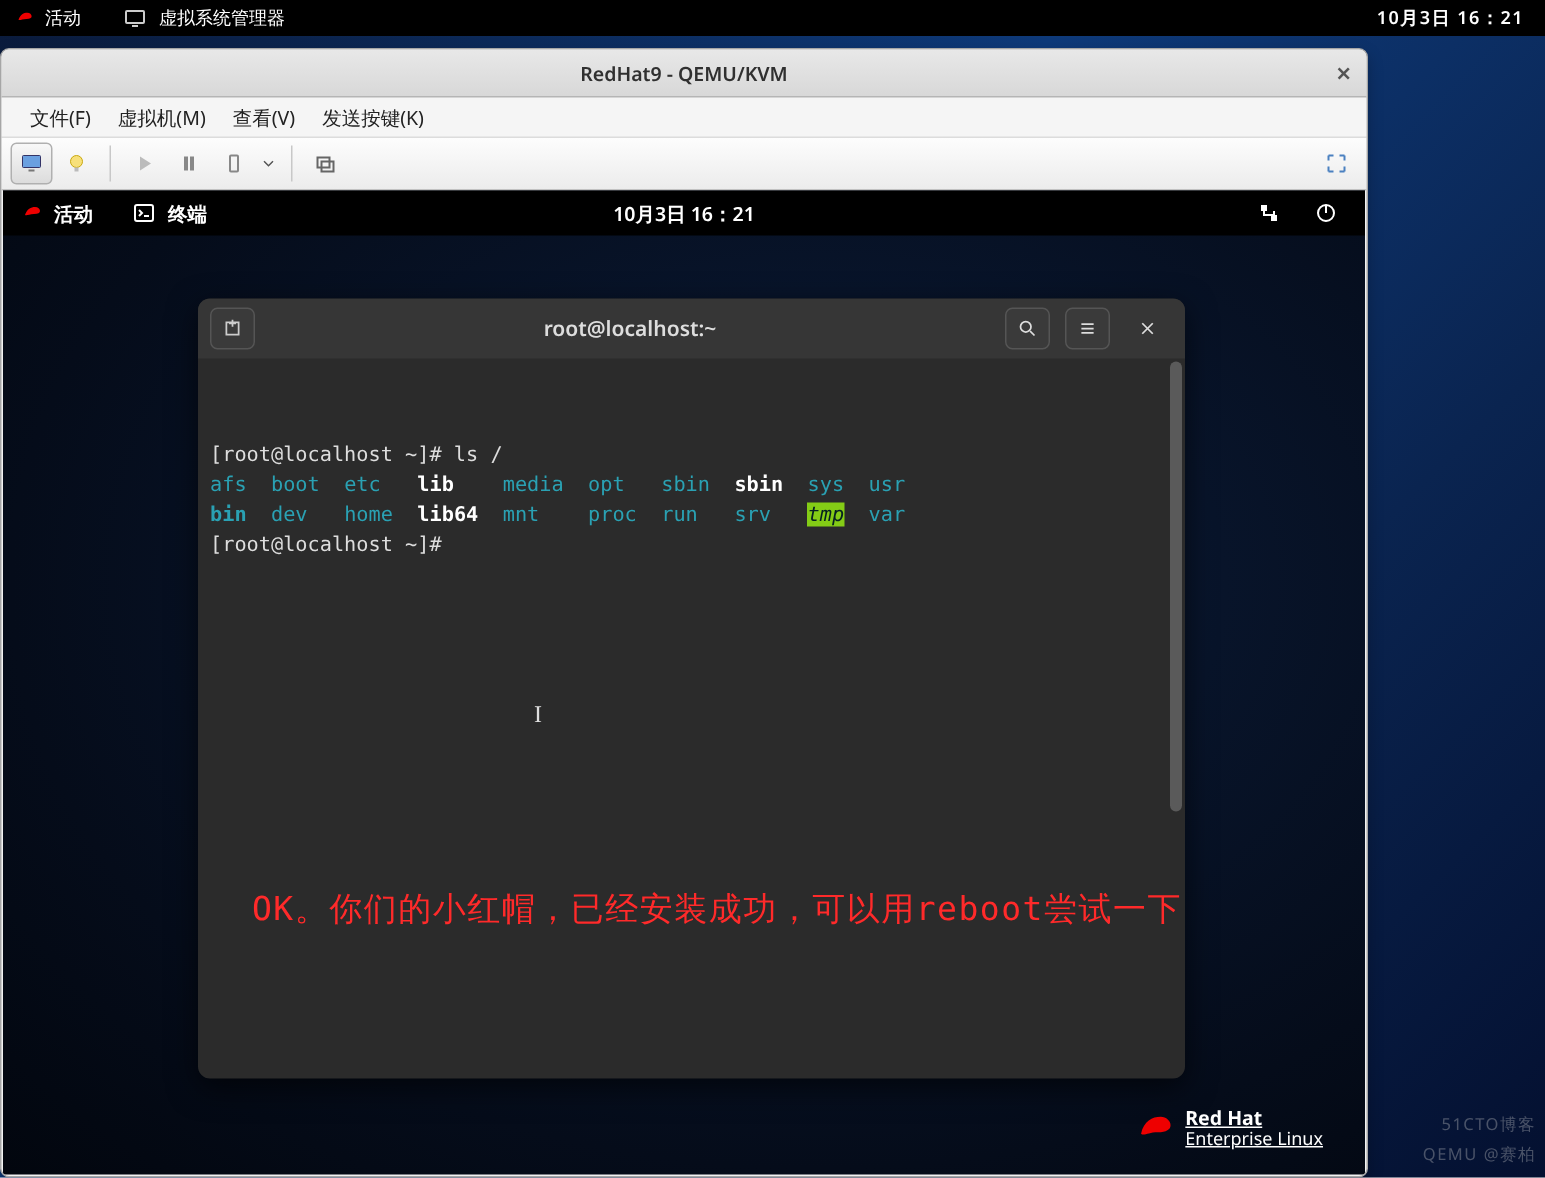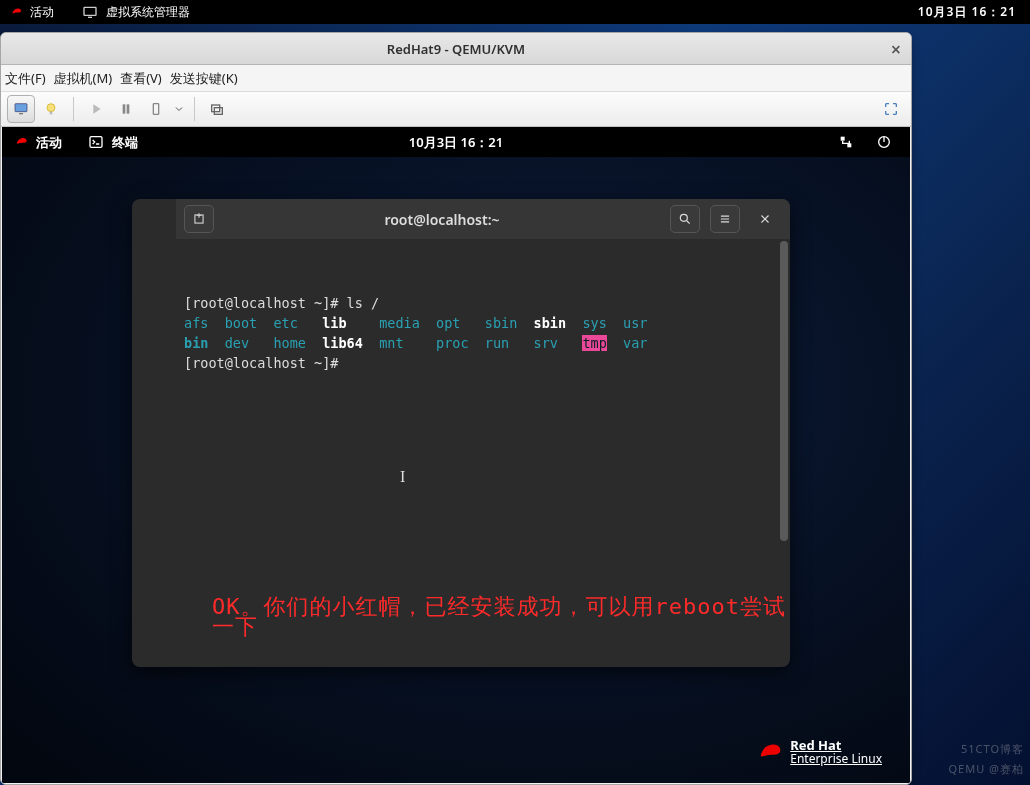--- a/index.html
+++ b/index.html
@@ -5,49 +5,49 @@
   *{margin:0;padding:0;box-sizing:border-box;}
   body{width:1030px;height:785px;background:linear-gradient(135deg,#0a1a3a,#0e3a7a 40%,#0a2450 70%,#041030);font-family:"Noto Sans",Arial,sans-serif;font-size:13px;overflow:hidden;position:relative;}
   .host-top{height:24px;width:100%;background:#000;color:#fff;display:flex;align-items:center;font-size:12px;}
   .host-top .act{display:flex;align-items:center;gap:6px;padding:0 10px;}
   .host-top .act svg{width:14px;height:14px;}
   .host-top .vmmgr{margin-left:18px;display:flex;align-items:center;gap:8px;}
   .host-top .time{margin-left:auto;padding:0 14px;letter-spacing:1px;font-weight:600;}
   .vm-window{position:absolute;top:32px;left:0;width:912px;height:753px;background:#f2f2f2;border:1px solid #a6a6a6;border-radius:6px;overflow:hidden;box-shadow:0 4px 10px rgba(0,0,0,.25);}
   .vm-titlebar{height:32px;background:linear-gradient(#e8e8e8,#d8d8d8);border-bottom:1px solid #b5b5b5;display:flex;align-items:center;justify-content:center;position:relative;font-size:13px;color:#303030;font-weight:600;text-align:center;}
   .vm-titlebar .close{position:absolute;right:10px;top:4px;font-size:18px;color:#555;cursor:pointer;}
-  .vm-menubar{height:26px;background:#f5f5f5;display:flex;align-items:center;gap:0;padding:0 0;font-size:13px;color:#222;}
+  .vm-menubar{height:26px;background:#f5f5f5;display:flex;align-items:center;gap:10px;padding:0 15px;font-size:13px;color:#222;}
   .vm-menubar span{padding:2px 4px;cursor:default;}
   .vm-toolbar{height:36px;background:linear-gradient(#fdfdfd,#ececec);border-top:1px solid #dcdcdc;border-bottom:1px solid #c2c2c2;display:flex;align-items:center;padding:0 6px;gap:2px;}
   .tb-btn{width:28px;height:28px;border:1px solid transparent;border-radius:4px;display:flex;align-items:center;justify-content:center;color:#555;}
   .tb-btn.active{background:linear-gradient(#f8f8f8,#dcdcdc);border:1px solid #b0b0b0;}
   .tb-sep{width:1px;height:24px;background:#c8c8c8;margin:0 6px;}
   .tb-btn svg{width:16px;height:16px;}
   .tb-spacer{flex:1;}
   .guest{position:absolute;top:94px;left:1px;right:1px;bottom:1px;background:radial-gradient(ellipse at 60% 40%,#0b1c3a,#050c1a 70%,#02060e);}
   .guest-top{height:30px;background:#000;color:#fff;display:flex;align-items:center;font-size:13px;font-weight:600;}
   .guest-top .gact{display:flex;align-items:center;gap:6px;padding:0 12px;}
   .guest-top .gterm{display:flex;align-items:center;gap:8px;margin-left:14px;}
   .guest-top .gtime{position:absolute;left:50%;transform:translateX(-50%);}
   .guest-top .gright{margin-left:auto;display:flex;align-items:center;gap:22px;padding-right:18px;}
   .guest-top svg{width:16px;height:16px;fill:#fff;}
-  .terminal{position:absolute;top:72px;left:130px;width:658px;height:468px;background:#2b2b2b;border-radius:8px;overflow:hidden;display:flex;flex-direction:column;box-shadow:0 6px 20px rgba(0,0,0,.6);padding-left:44px;}
+  .terminal{position:absolute;top:72px;left:130px;width:658px;height:520px;background:#2b2b2b;border-radius:8px;overflow:hidden;display:flex;flex-direction:column;box-shadow:0 6px 20px rgba(0,0,0,.6);}
   .term-header{height:40px;background:#363636;display:flex;align-items:center;color:#ddd;font-size:14px;font-weight:600;position:relative;}
   .term-header .tbtn{width:30px;height:28px;border:1px solid #555;border-radius:5px;margin-left:8px;display:flex;align-items:center;justify-content:center;background:#3a3a3a;}
   .term-header .ttitle{flex:1;text-align:center;}
   .term-header .tactions{display:flex;gap:10px;padding-right:10px;}
   .term-header .tactions div{width:30px;height:28px;border:1px solid #555;border-radius:5px;display:flex;align-items:center;justify-content:center;background:#3a3a3a;}
   .term-header .tactions div.noborder{border:none;background:none;}
   .term-header svg{width:14px;height:14px;fill:#ddd;stroke:#ddd;}
   .term-body{flex:1;padding:6px 8px;font-family:"DejaVu Sans Mono","Consolas",monospace;font-size:13.5px;color:#ddd;line-height:20px;position:relative;margin-top:48px;}
   .term-body .prompt{color:#ddd;}
   .ls-line{white-space:pre;}
   .c-cyan{color:#2aa1b3;}
   .c-bold{color:#ffffff;font-weight:700;}
-  .c-hl{background:#ec4899;color:#062022;}
+  .c-hl{background:#84cc16;color:#062022;font-style:italic;}
   .scrollbar{position:absolute;right:2px;top:42px;bottom:2px;width:8px;}
   .scrollbar .thumb{position:absolute;top:0;width:8px;height:300px;background:#5a5a5a;border-radius:4px;}
   .annotation{position:absolute;color:#ff2a2a;font-size:22px;font-weight:500;top:310px;left:36px;letter-spacing:1px;}
   .cursor-ibeam{position:absolute;top:180px;left:224px;color:#ddd;font-family:serif;font-size:16px;}
   .brand{position:absolute;right:28px;bottom:16px;display:flex;align-items:center;gap:4px;color:#fff;text-decoration:underline;}
   .brand .hat{color:#ee1133;}
   .brand .txt{line-height:14px;}
   .brand .txt .t1{font-weight:700;font-size:13px;}
   .brand .txt .t2{font-size:12px;}
   .watermark{position:absolute;right:6px;bottom:8px;color:rgba(200,200,200,.35);font-size:11px;letter-spacing:1px;}

